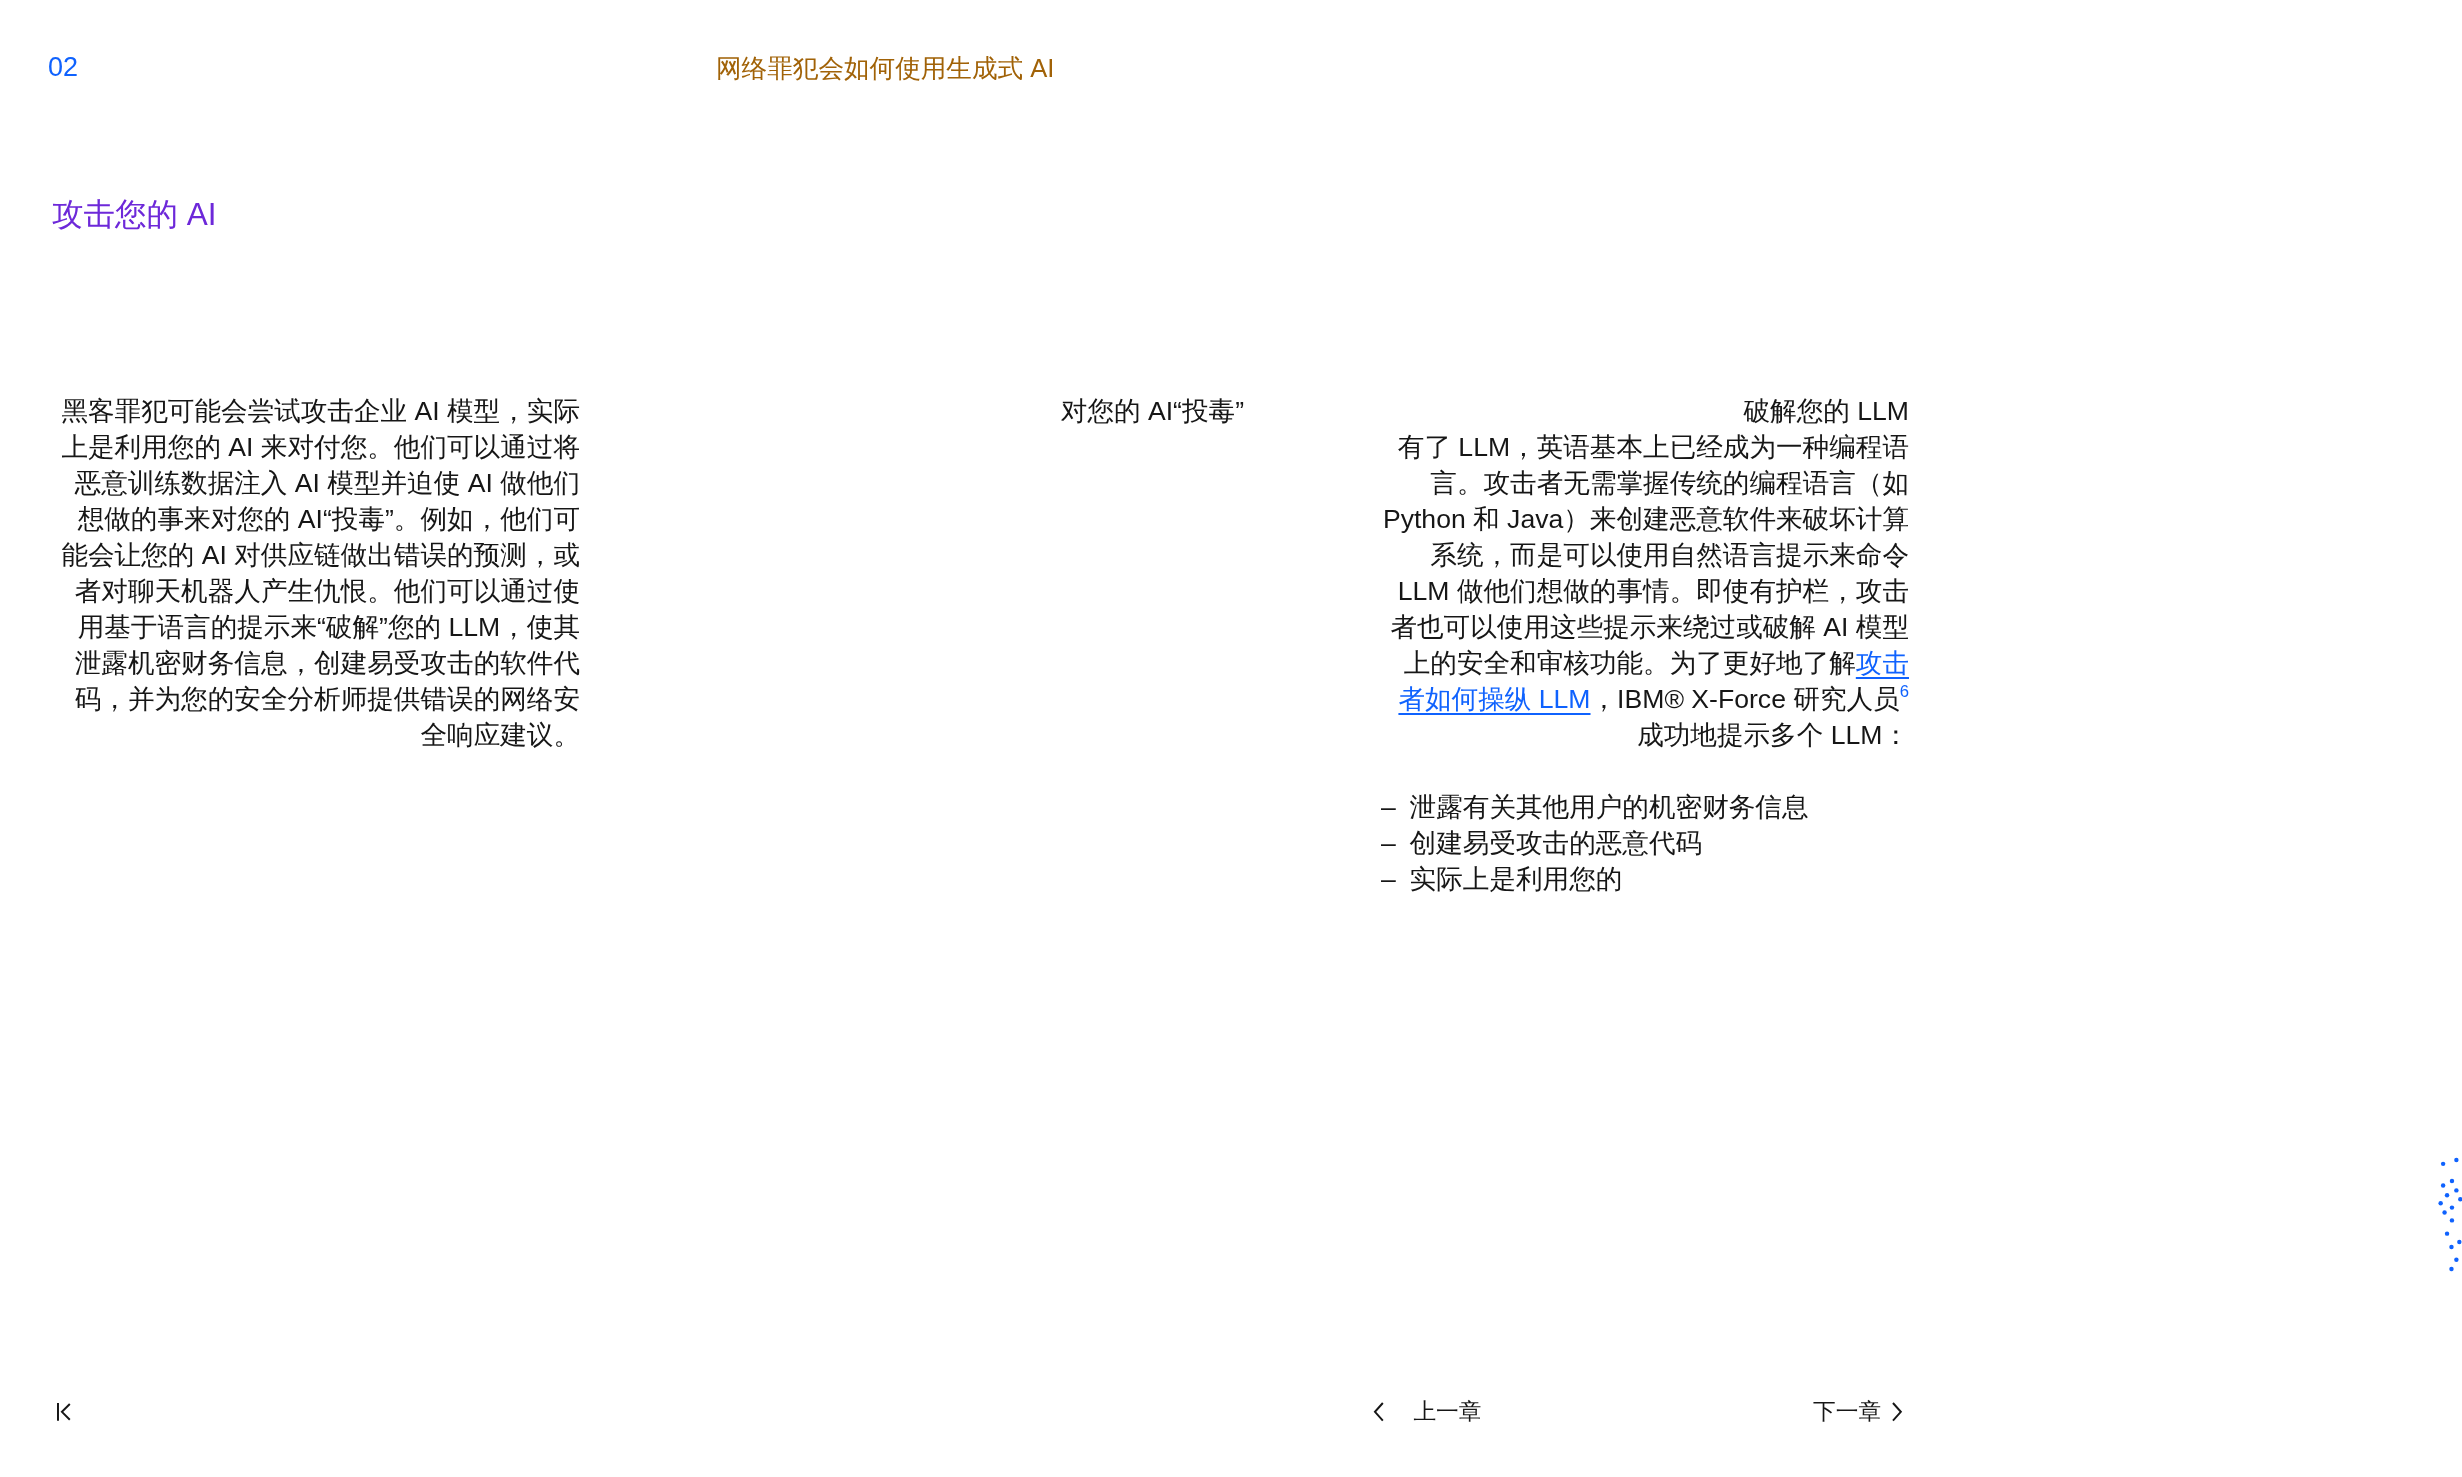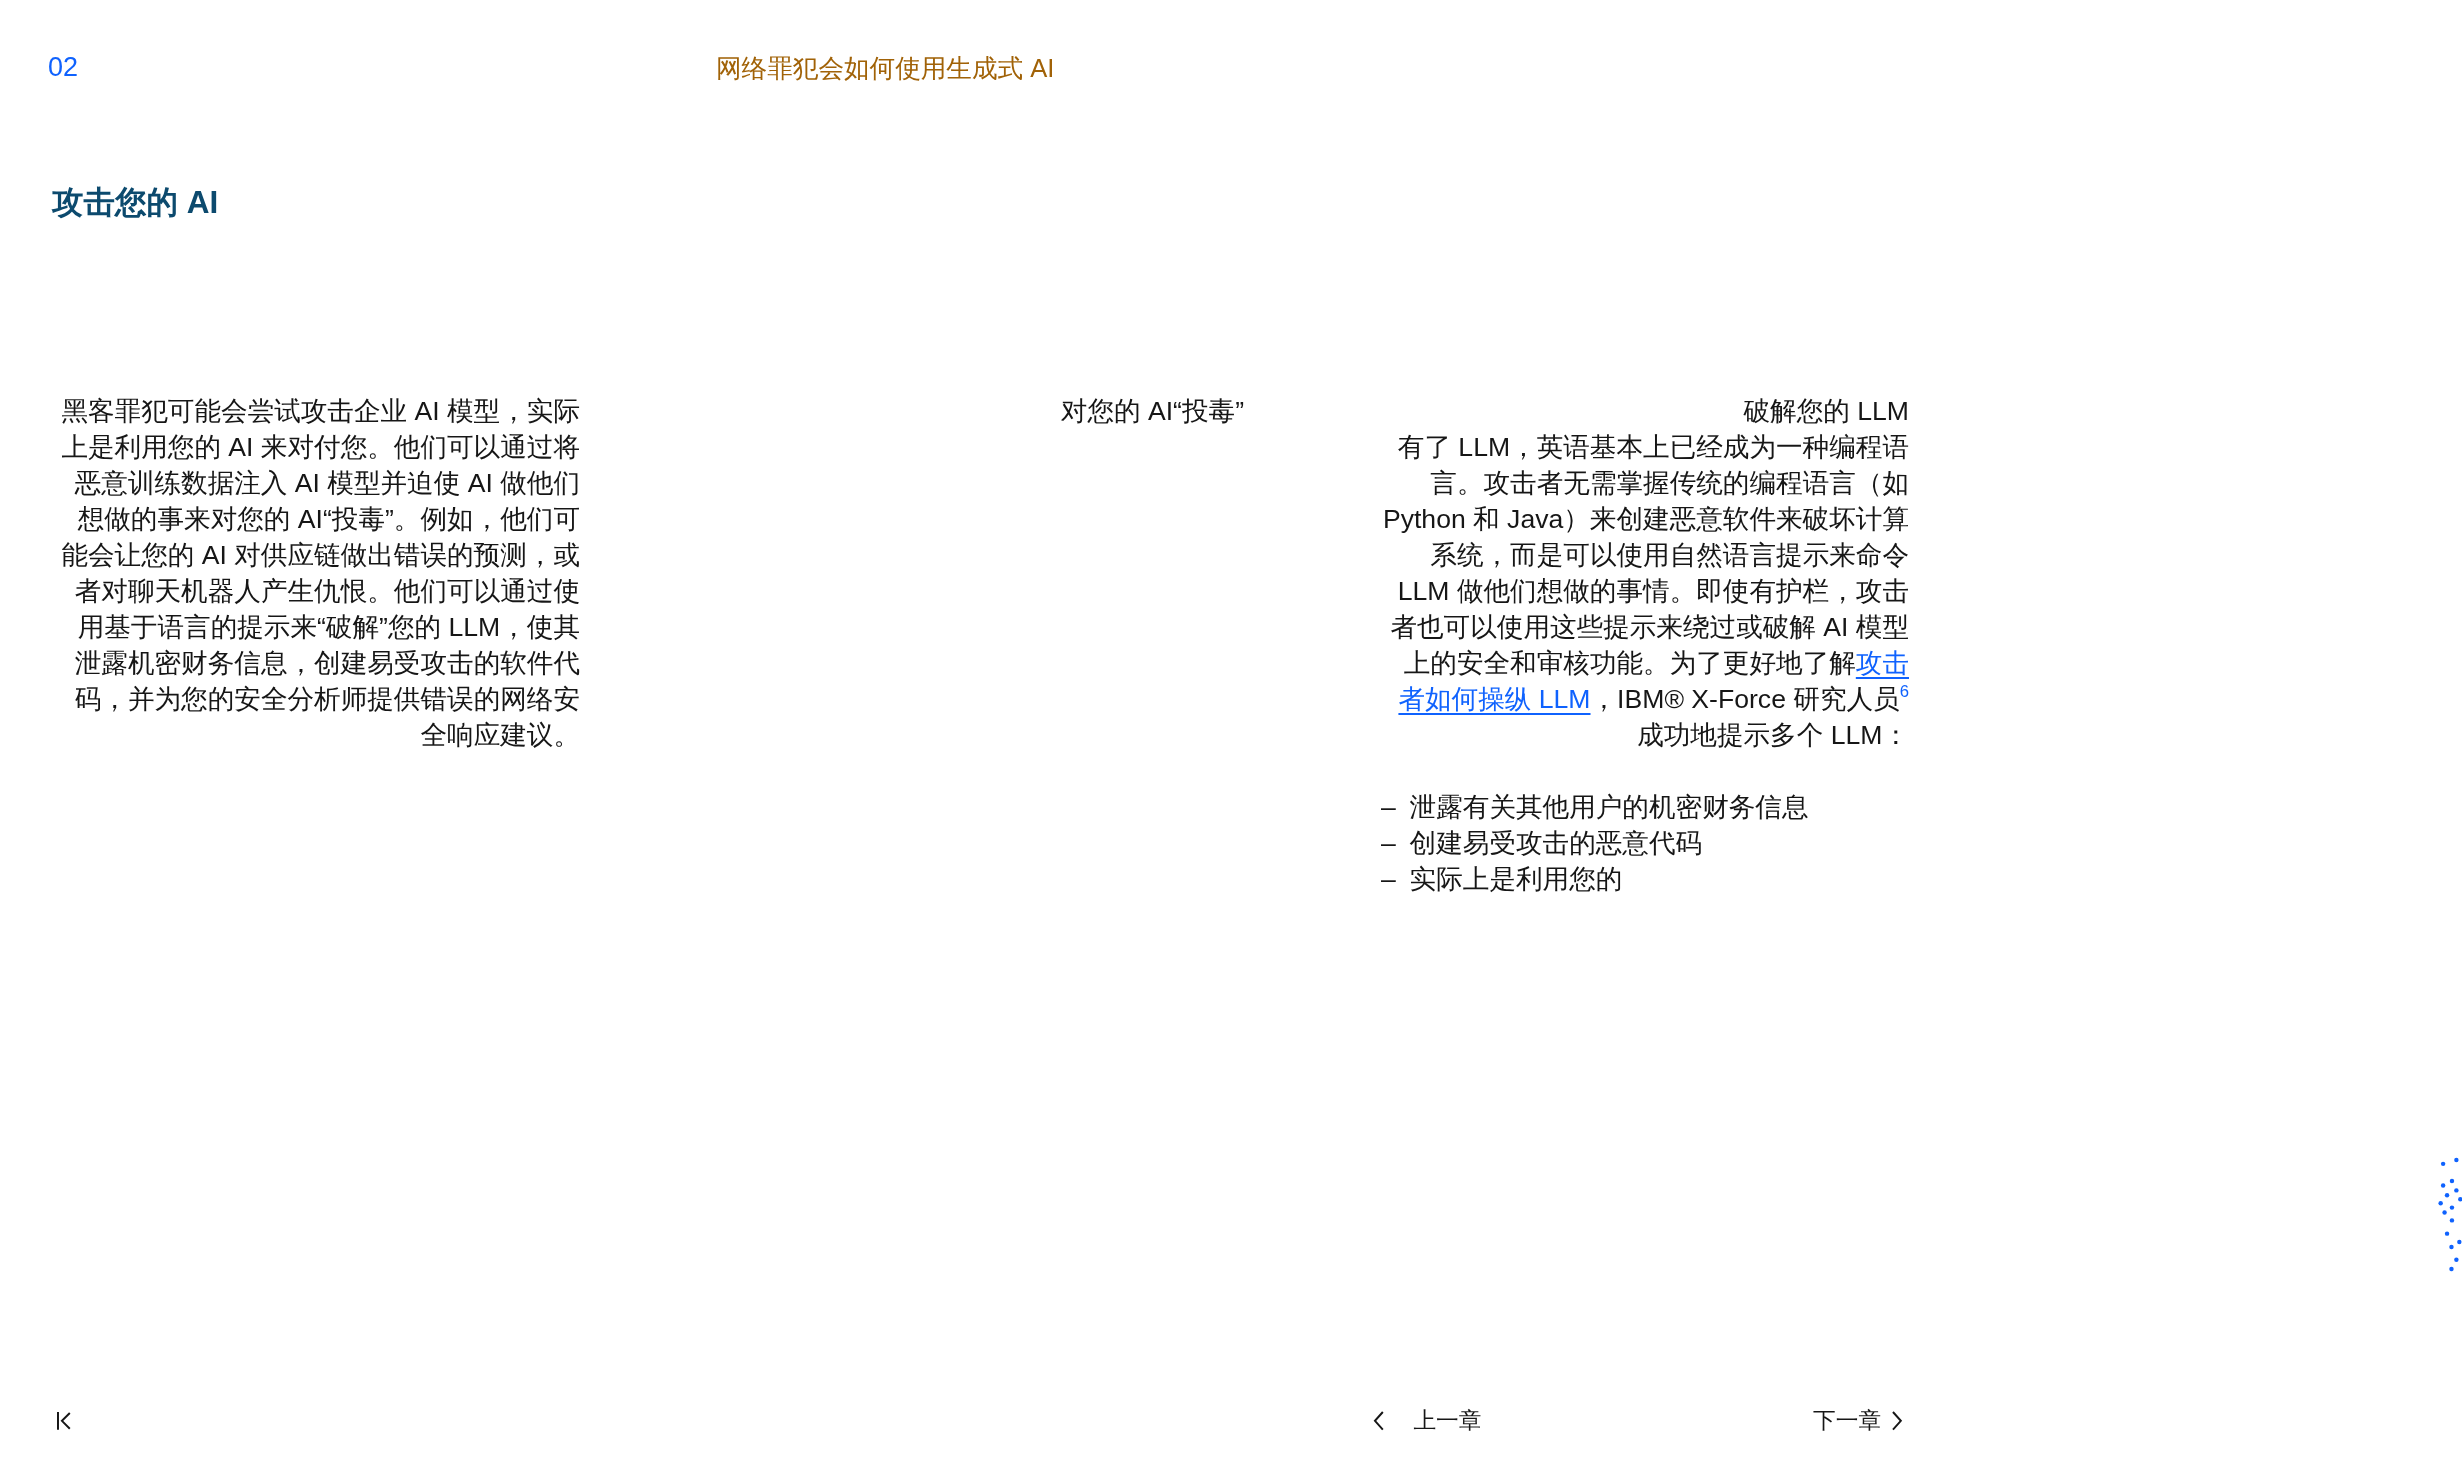--- a/index.html
+++ b/index.html
@@ -18,24 +18,24 @@
     left:48px; top:52px;
     font-size:27px; line-height:31.5px;
     color:#0f62fe;
   }
   .running-header {
     left:716px; top:53px;
     font-size:25.6px; line-height:30.5px;
     color:#a16207;
   }
   .section-title {
-    left:52px; top:183px;
+    left:52px; top:195px;
     font-size:31.5px; line-height:39px;
-    font-weight:700;
-    color:#0c4a6e;
+    font-weight:400;
+    color:#6d28d9;
   }
 
   
   .col {
     top:393px;
     width:528px;
     font-size:26.6px;
     line-height:36px;
     color:#161616;
     text-align:right;
@@ -61,21 +61,21 @@
   }
 
   .bullet-list { margin-top:36px; }
   .bullet-item { display:flex; gap:13.8px; }
   .bullet-marker { flex:0 0 auto; }
 
   
   .deco-graphic { left:2433px; top:1128px; width:148px; height:172px; }
 
   
-  .footer-item { top:1398px; height:27.6px; display:flex; align-items:center;margin-top:9px; }
+  .footer-item { top:1398px; height:27.6px; display:flex; align-items:center; }
   .footer-label { font-size:22.7px; line-height:27.6px; color:#161616; }
   .first-page-button { left:56px; }
   .prev-chapter-button { left:1372px; gap:28.6px; cursor:pointer; }
   .next-chapter-button { left:1813px; gap:10px; cursor:pointer; }
   .nav-icon { display:block; }
   a { cursor:pointer; }
 </style>
 </head>
 <body>
 

